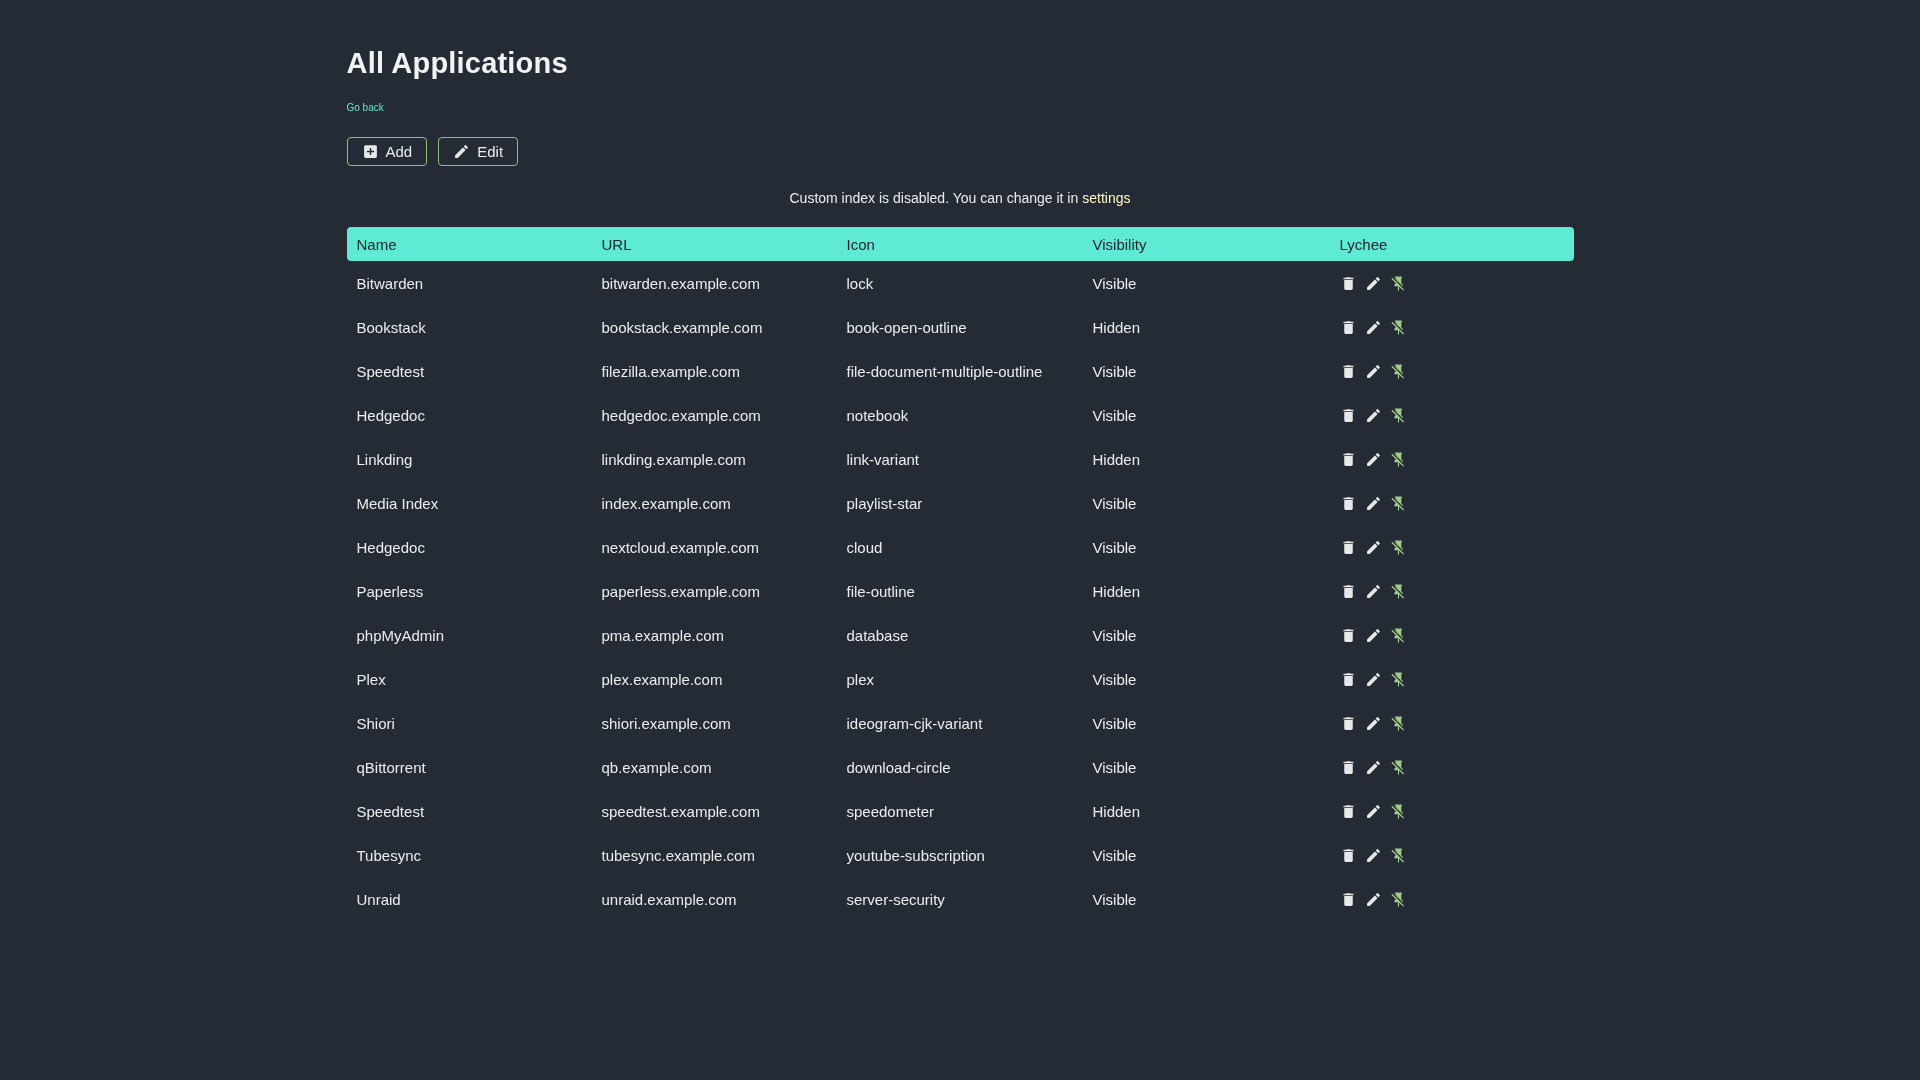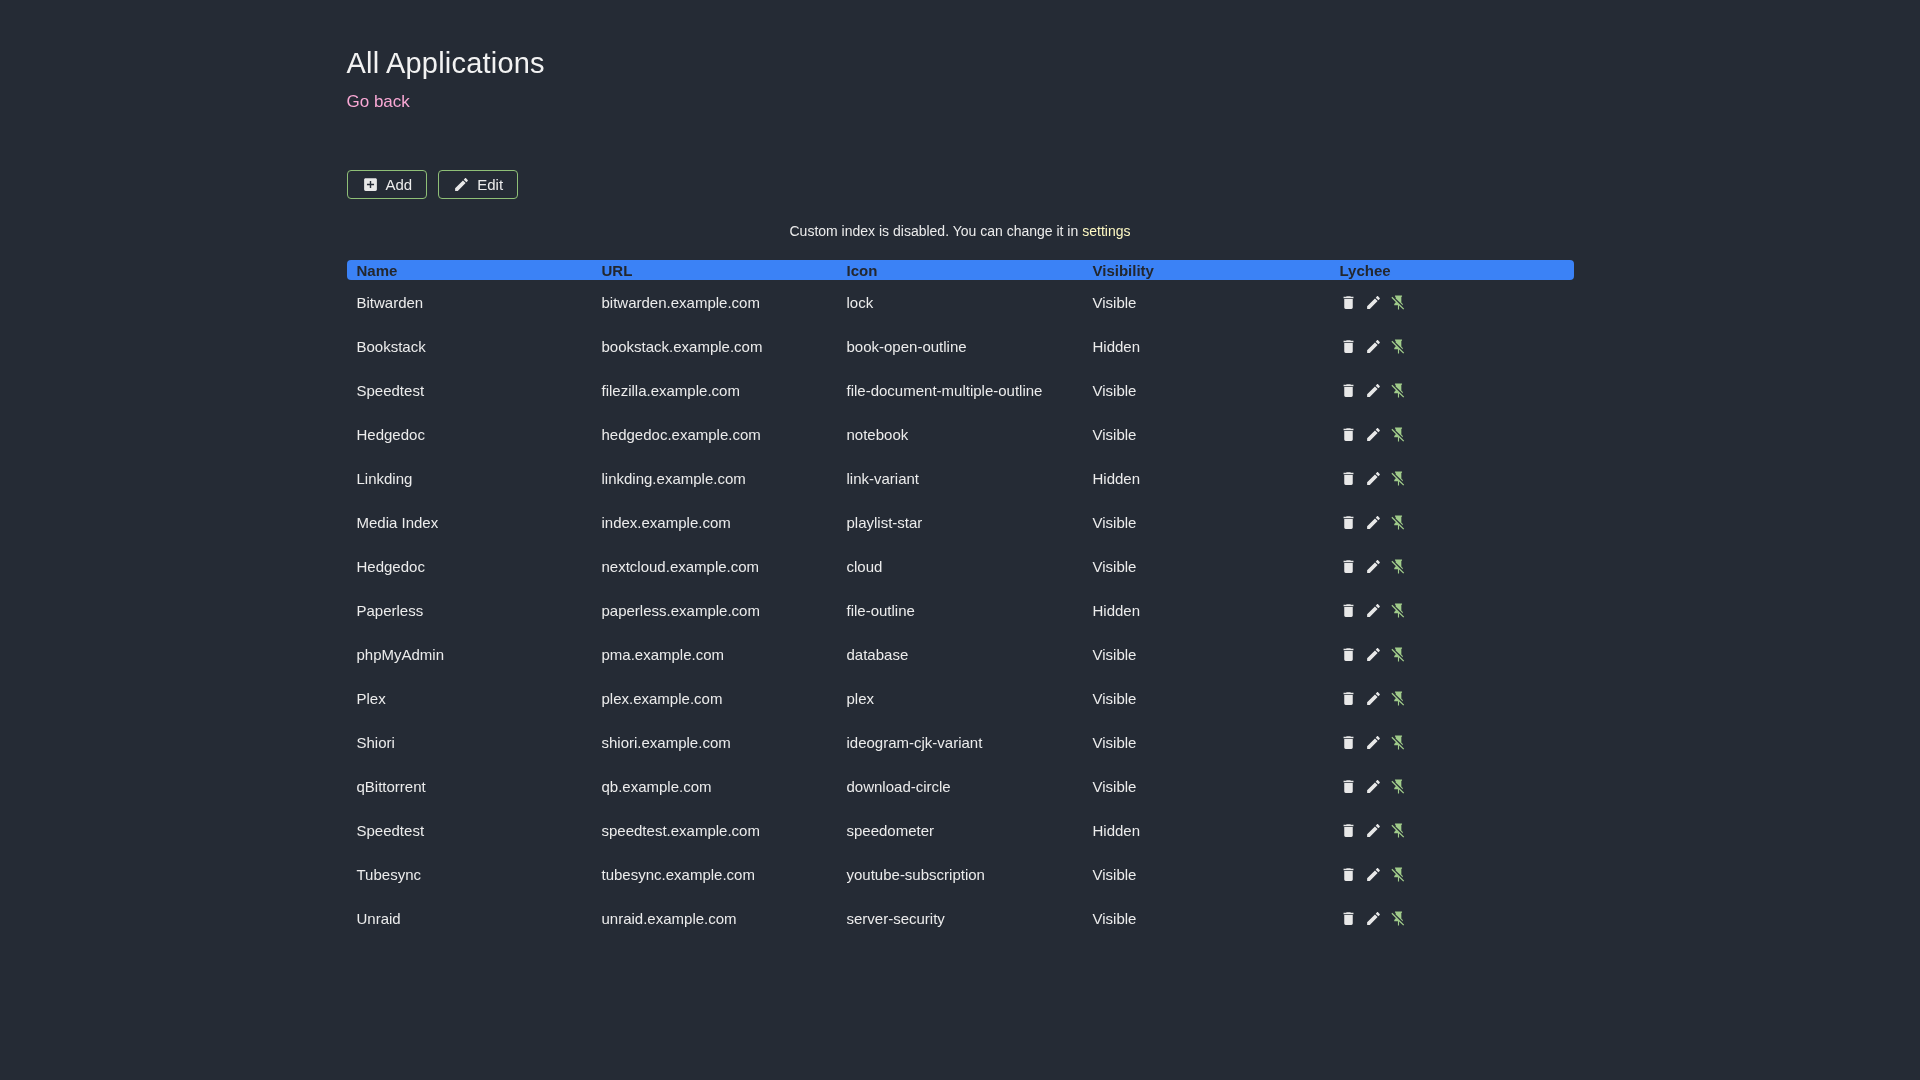--- a/index.html
+++ b/index.html
@@ -12,31 +12,31 @@
     overflow: hidden;
   }
   .container {
     width: 1227px;
     margin: 0 auto;
     padding-top: 46px;
   }
   h1.page-title {
     margin: 0;
     font-size: 29px;
-    font-weight: 400;
+    font-weight: 700;
     color: #f2f2f2;
     letter-spacing: 0.2px;
     line-height: 35px;
   }
   .go-back {
     display: inline-block;
-    font-size: 17px;
+    font-size: 10px;
     line-height: 17px;
-    margin-top: 12px;
-    color: #f9a8d4;
+    margin-top: 18px;
+    color: #5eead4;
     text-decoration: none;
     cursor: pointer;
   }
   .toolbar {
     margin-top: 21px;
     display: flex;
     gap: 11px;
   }
   .btn {
     display: inline-flex;
@@ -44,21 +44,20 @@
     gap: 7px;
     height: 29px;
     padding: 0 14px;
     background: transparent;
     border: 1px solid #8fbf77;
     border-radius: 4px;
     color: #ececec;
     font-family: "Liberation Sans", sans-serif;
     font-size: 15px;
     cursor: pointer;
-    margin-top: 38px;
   }
   .btn .icon { display: inline-flex; }
   .btn .icon svg { width: 17px; height: 17px; fill: #e8e8e8; }
   .notice {
     margin-top: 24px;
     text-align: center;
     font-size: 14px;
     line-height: 16px;
     color: #ececec;
   }
@@ -68,26 +67,26 @@
     margin-left: 4px;
     cursor: pointer;
   }
   table.apps-table {
     margin-top: 21px;
     width: 100%;
     border-collapse: collapse;
     table-layout: fixed;
   }
   table.apps-table th {
-    background: #3b82f6;
+    background: #5eead4;
     color: #23272e;
     font-size: 15px;
-    font-weight: 700;
+    font-weight: 400;
     text-align: left;
-    height: 20px;
+    height: 34px;
     padding: 0 10px;
   }
   table.apps-table th:first-child { border-radius: 4px 0 0 4px; }
   table.apps-table th:last-child  { border-radius: 0 4px 4px 0; }
   table.apps-table td {
     height: 44px;
     padding: 0 10px;
     font-size: 15px;
     color: #ececec;
     vertical-align: middle;

